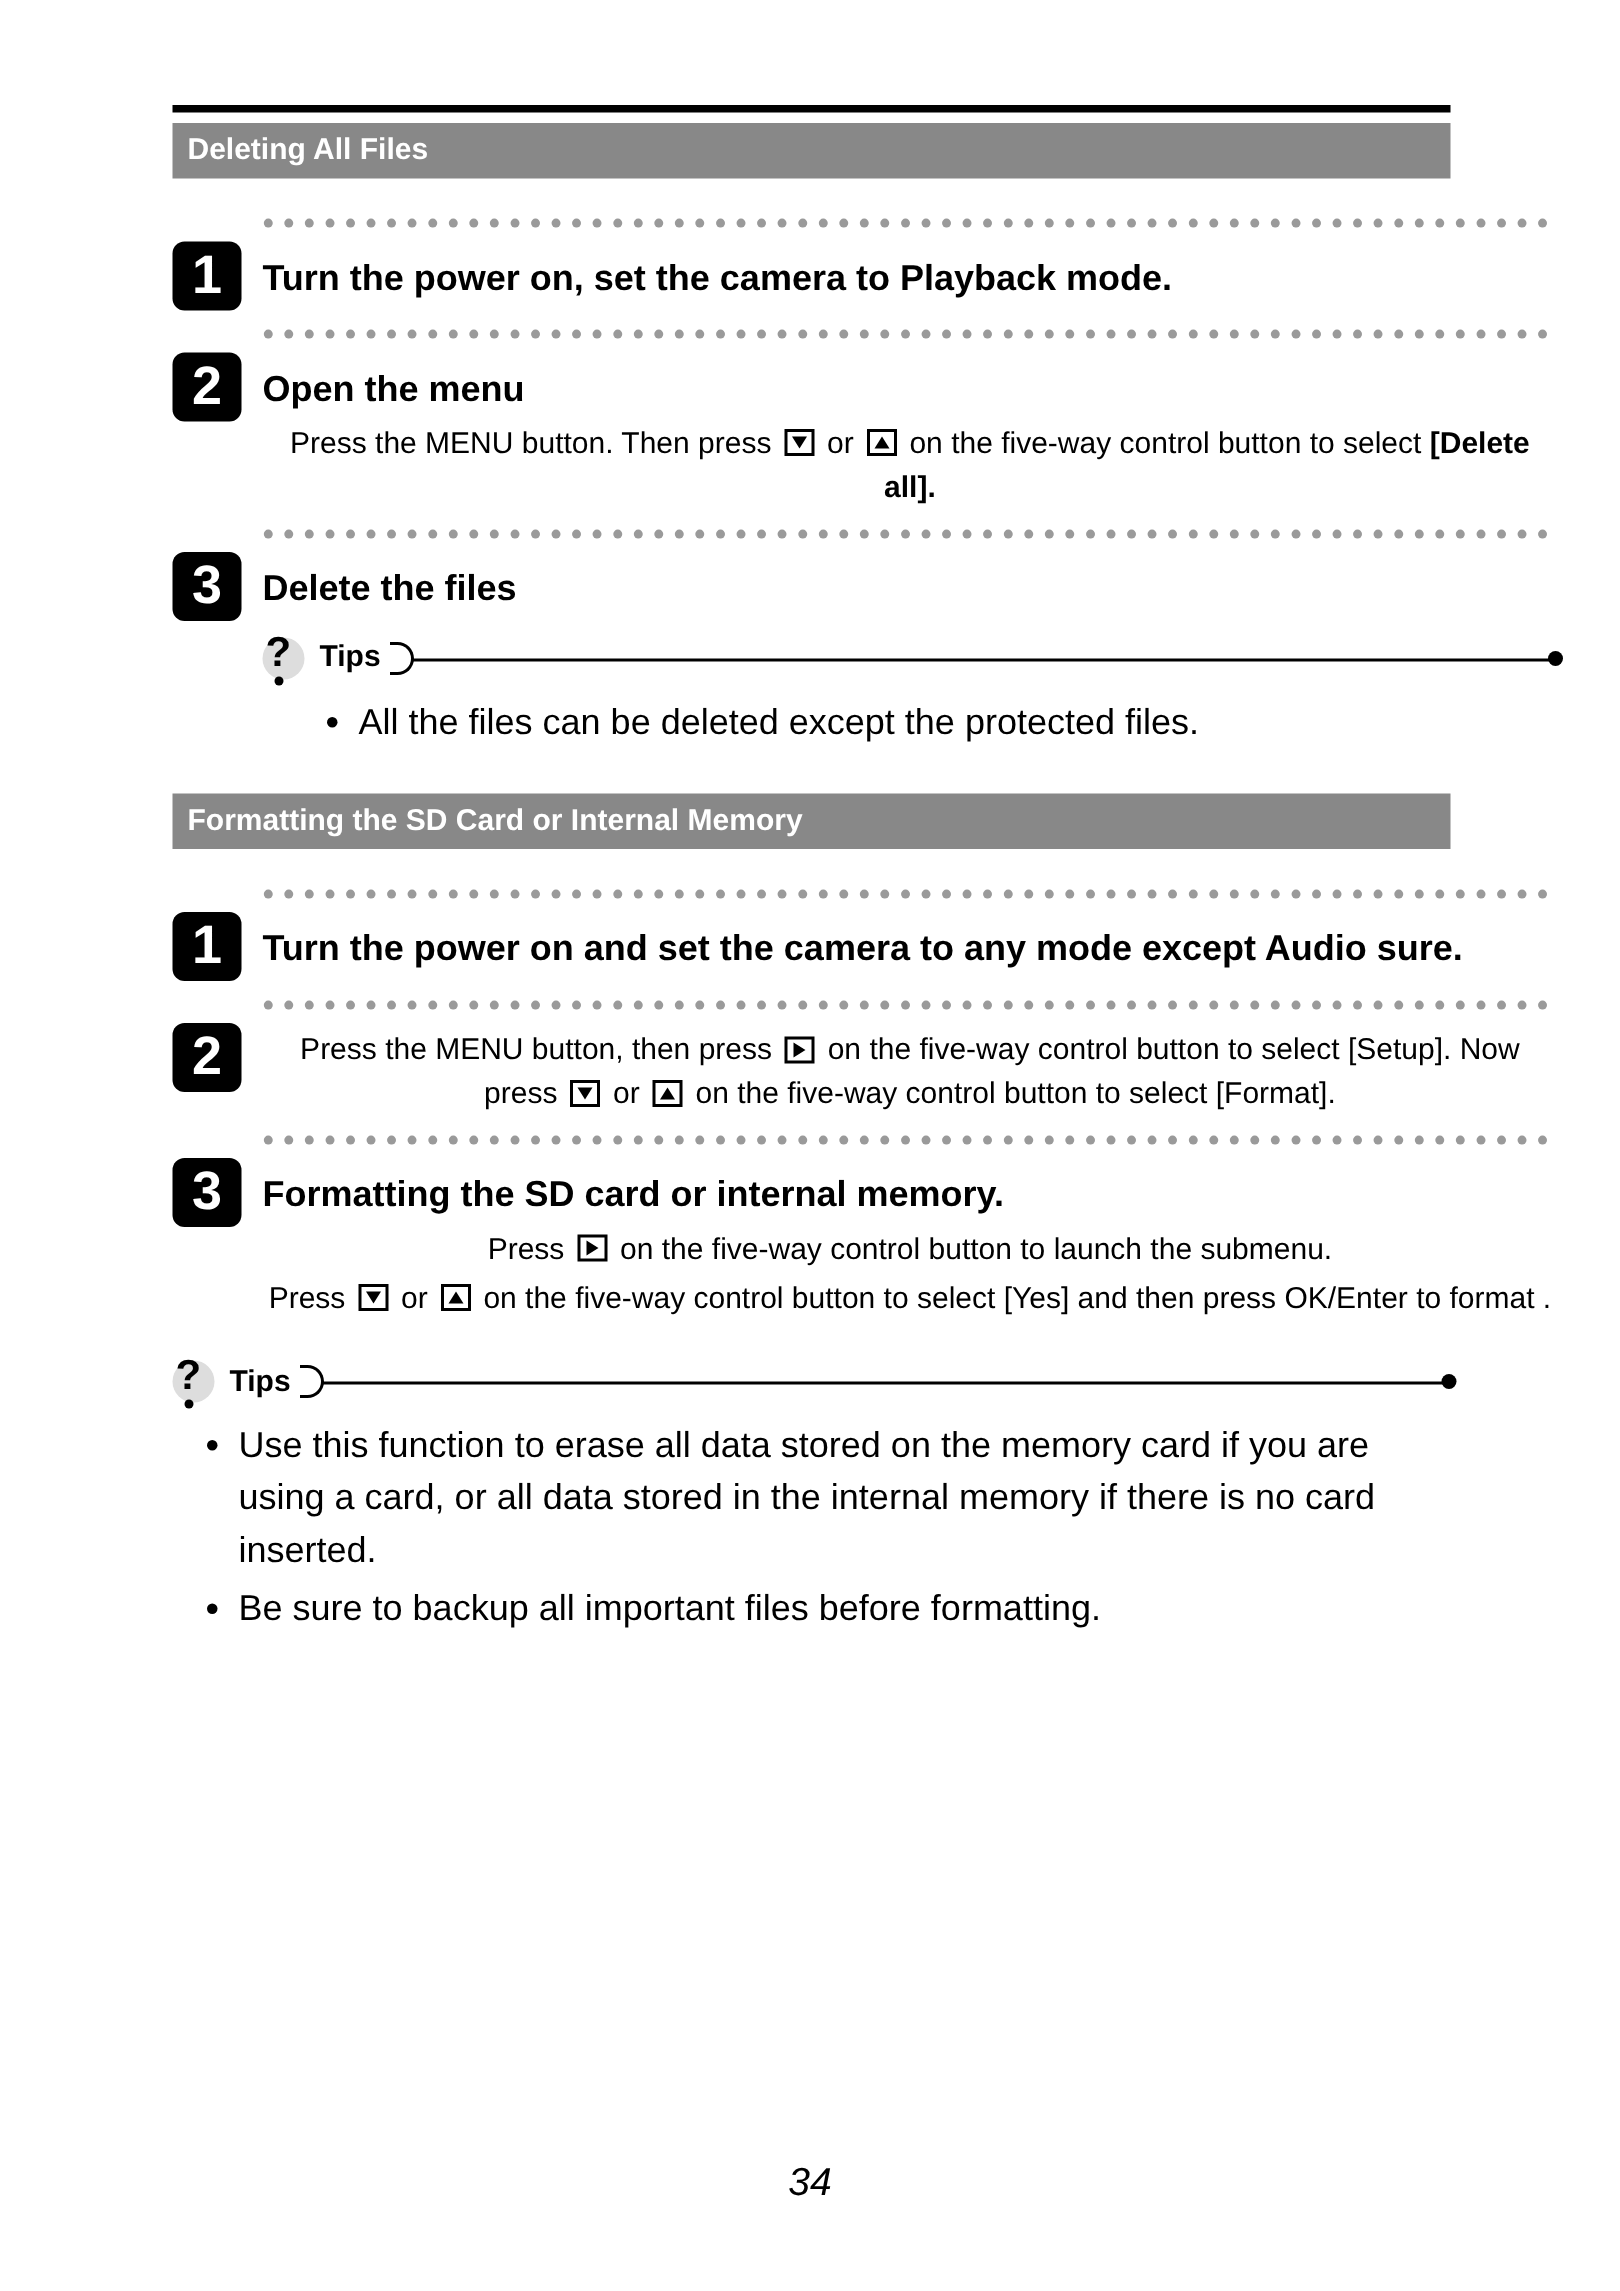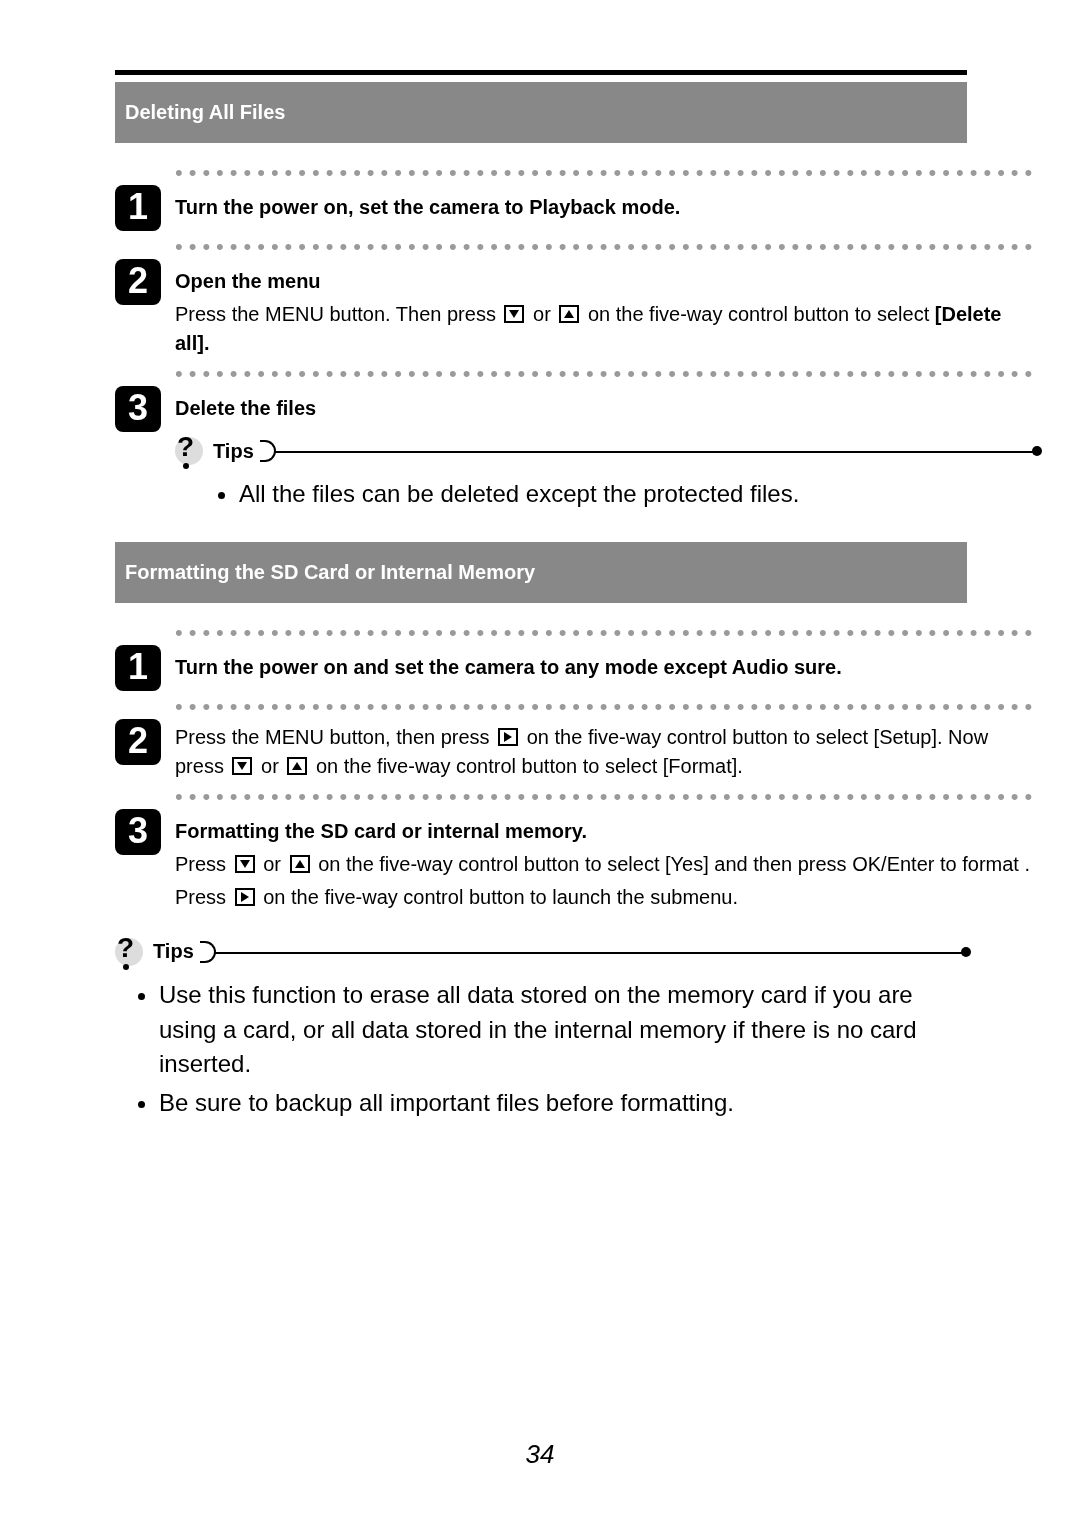--- a/index.html
+++ b/index.html
@@ -28,21 +28,21 @@
     top: 78px;
     left: 115px;
     width: 852px;
   }
 
   .section-header {
     background: #888;
     color: #fff;
     font-weight: bold;
     font-size: 20px;
-    padding: 16px 10px;
+    padding: 4px 10px;
     margin-top: 4px;
   }
 
   .steps { margin-top: 18px; }
 
   .step {
     display: flex;
     align-items: flex-start;
     margin-top: 4px;
   }
@@ -67,26 +67,27 @@
     color: #9a9a9a;
     font-size: 22px;
     letter-spacing: 6px;
     white-space: nowrap;
     overflow: hidden;
     height: 24px;
     line-height: 24px;
   }
   .step-title {
     font-weight: bold;
-    font-size: 20px;
+    font-size: 24px;
     margin-top: 8px;
   }
   .step-text {
     margin-top: 4px;
     font-size: 20px;
+    text-align: center;
   }
 
   
   .icon-box {
     display: inline-block;
     width: 20px;
     height: 18px;
     border: 2px solid #000;
     vertical-align: middle;
     position: relative;
@@ -285,24 +286,24 @@
     </div>
 
     <div class="step">
       <div class="step-badge">3</div>
       <div class="step-body">
         <div class="dots">•••••••••••••••••••••••••••••••••••••••••••••••••••••••••••••••</div>
         <div class="step-title">
           <span class="bold">Formatting the SD card or internal memory</span><span>.</span>
         </div>
         <div class="step-text">
+          <span>Press </span><span class="icon-box"><span class="arrow arrow-right"></span></span><span> on the five-way control button to launch the submenu.</span>
+        </div>
+        <div class="step-text">
           <span>Press </span><span class="icon-box"><span class="arrow arrow-down"></span></span><span> or </span><span class="icon-box"><span class="arrow arrow-up"></span></span><span> on the five-way control button to select [Yes] and then press OK/Enter to format .</span>
-        </div>
-        <div class="step-text">
-          <span>Press </span><span class="icon-box"><span class="arrow arrow-right"></span></span><span> on the five-way control button to launch the submenu.</span>
         </div>
       </div>
     </div>
 
   </div>
 
   <div class="tips-wrap tips-block-sec2">
     <div class="tips-head">
       <div class="tips-qmark">
         <div class="qdot-big"></div>

